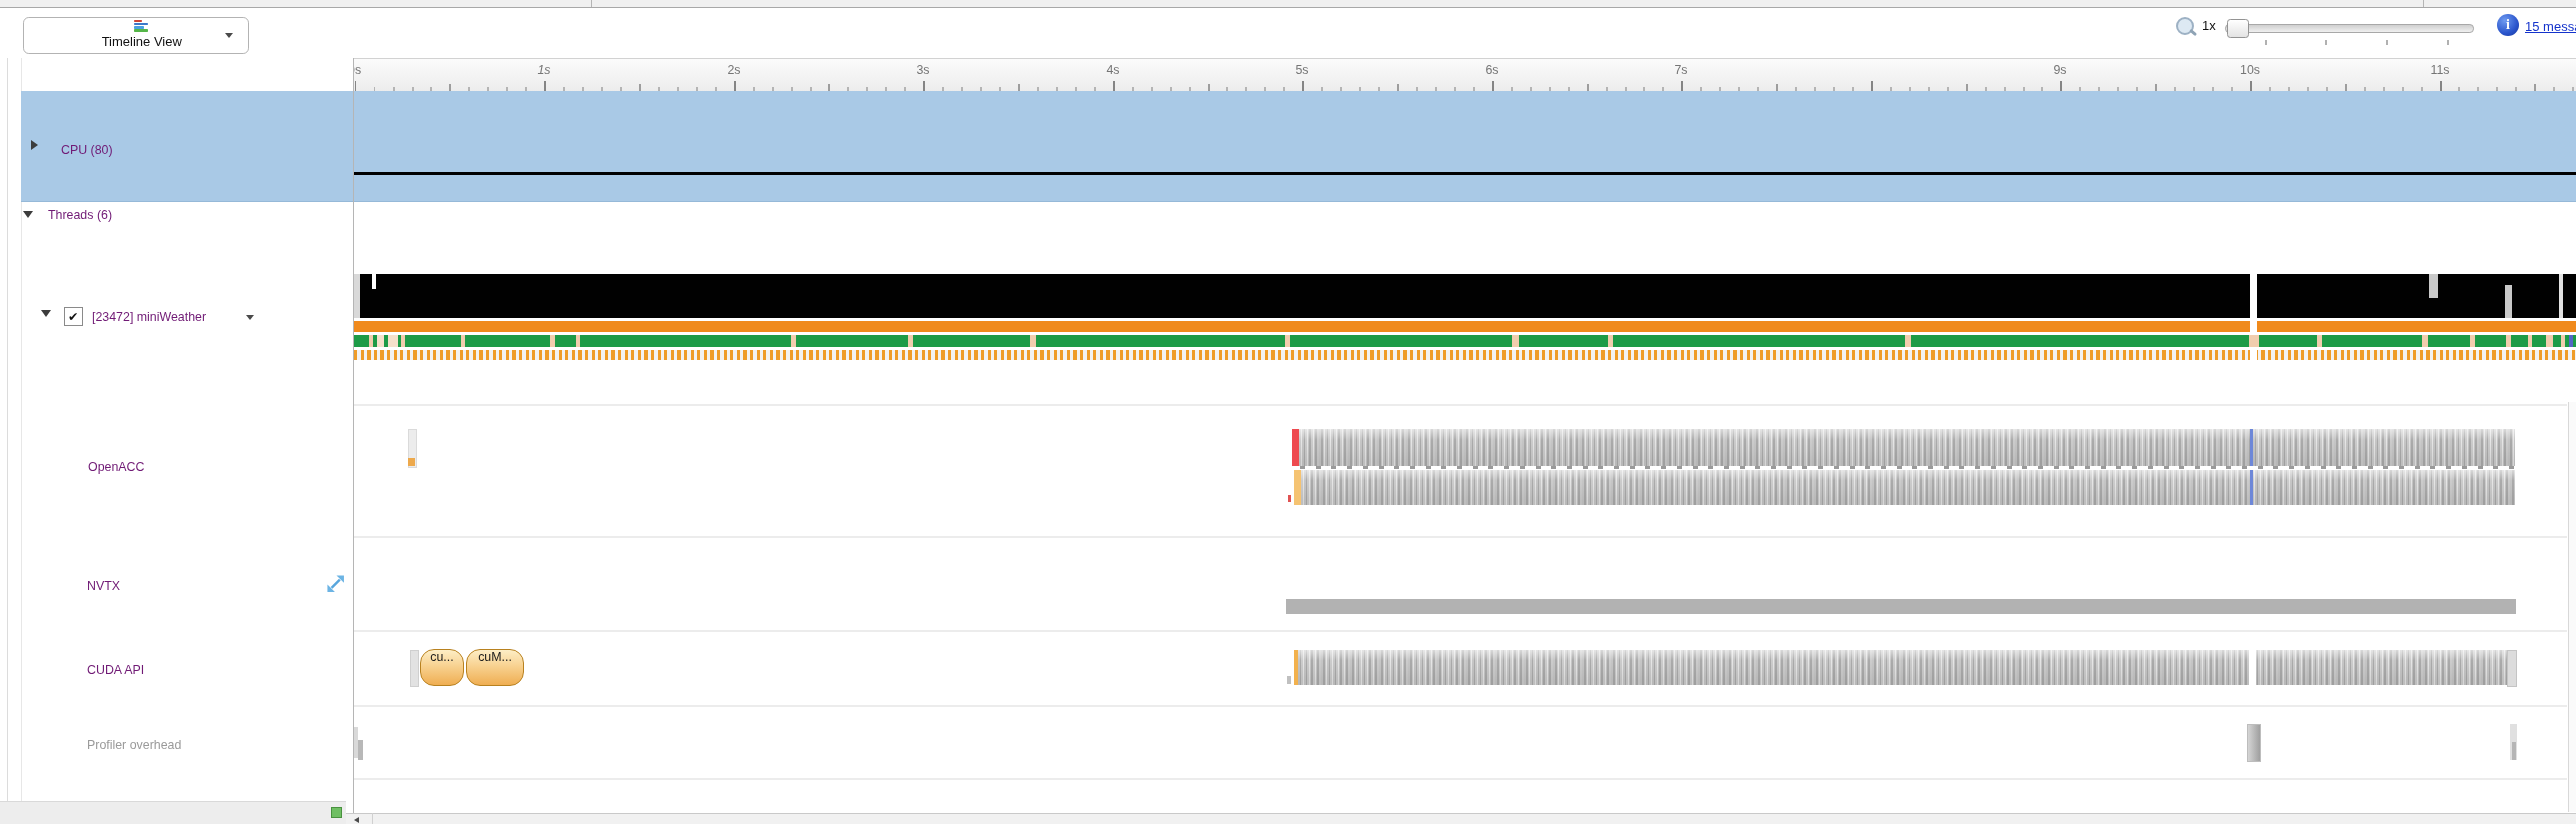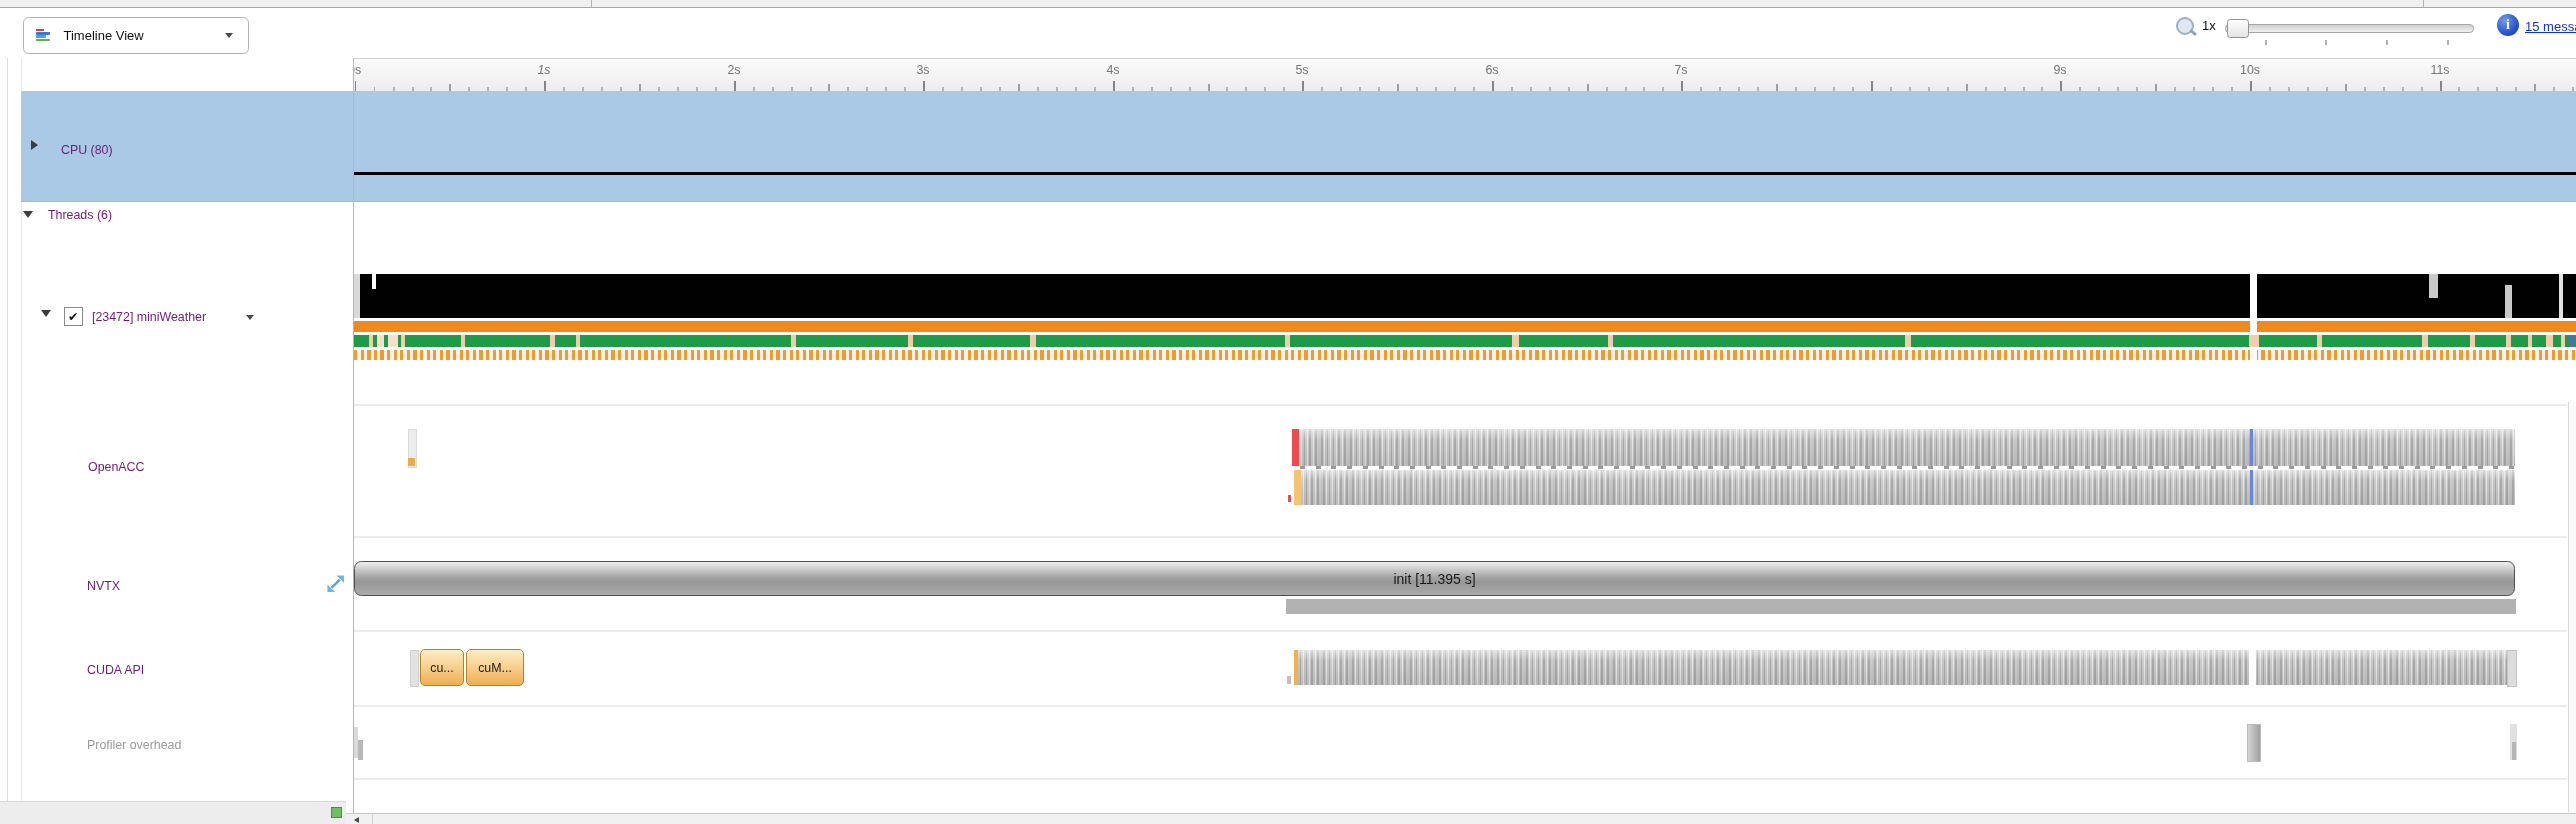--- a/index.html
+++ b/index.html
@@ -6,21 +6,21 @@
   #app{position:relative;width:2576px;height:825px;overflow:hidden;background:#fff;
        font-family:"Liberation Sans",sans-serif;color:#222;}
   .abs{position:absolute;}
   .lbl{position:absolute;font-size:12.4px;color:#701a75;white-space:nowrap;}
   .tri-r{width:0;height:0;border-top:5px solid transparent;border-bottom:5px solid transparent;border-left:7.4px solid #3c3c3c;}
   .tri-d{width:0;height:0;border-left:5px solid transparent;border-right:5px solid transparent;border-top:7.4px solid #3c3c3c;}
   .caret{width:0;height:0;border-left:4.1px solid transparent;border-right:4.1px solid transparent;border-top:5.8px solid #4a4a4a;}
   
   .topstrip{left:0;top:0;width:2576px;height:6.6px;background:#f0f0f0;border-bottom:0.8px solid #a8a8a8;}
   .vmark{top:0;width:0.8px;height:6.6px;background:#b5b5b5;}
-  .viewbtn{left:23px;top:16.5px;width:224px;height:35px;background:#fff;border:1.6px solid #b3b3b3;border-radius:5.8px;display:flex;align-items:center;cursor:default;}
+  .viewbtn{left:23px;top:16.5px;width:224px;height:35px;background:#fff;border:1.6px solid #b3b3b3;border-radius:5.8px;display:flex;align-items:center;cursor:default;flex-direction:column;}
   .viewicon{width:16.5px;height:16.5px;margin-left:11.5px;display:flex;flex-direction:column;justify-content:center;gap:0.8px;}
   .viewicon i{display:block;height:2.5px;border-radius:0.8px;}
   .viewbtn span{font-size:13px;margin-left:11.5px;color:#111;}
   .slider-track{left:2225px;top:24px;width:247px;height:7.4px;border:0.8px solid #a8a8a8;border-radius:4.1px;background:linear-gradient(180deg,#cfcfcf,#f0f0f0);}
   .slider-thumb{left:2227px;top:19px;width:20px;height:17.3px;border:0.8px solid #939393;border-radius:3.3px;background:linear-gradient(180deg,#ffffff,#e3e3e3);}
   .stick{top:40px;width:1.6px;height:5px;background:#b1b1b1;}
   .mag{left:2176px;top:16.5px;width:14px;height:14px;border:2.5px solid #9db1c4;border-radius:50%;background:#dde9f3;}
   .maghandle{left:2189px;top:31px;width:8.2px;height:3.3px;background:#8fa3b5;transform:rotate(40deg);border-radius:1.6px;}
   .infoicon{left:2497px;top:14px;width:22px;height:22px;border-radius:50%;
     background:radial-gradient(circle at 35% 30%,#6f9bf0,#2a55cc 60%,#16349b);color:#fff;
@@ -35,23 +35,23 @@
   .gutter{top:58px;width:0.8px;height:743px;}
   .panediv{left:353px;top:58px;width:0.8px;height:756px;background:#b5b5b5;}
   .cpu-band{left:20.6px;top:91px;width:2555px;height:110px;background:var(--cpu-band,#a9c9e6);border-bottom:0.8px solid #96b9d8;}
   .cpu-blackline{left:354px;top:172px;width:2222px;height:2.5px;background:#000;}
   .sep{height:1.6px;background:#ececec;left:354px;width:2213px;}
   
   .striped{background:
      linear-gradient(180deg,rgba(255,255,255,.55),rgba(255,255,255,0) 30%,rgba(0,0,0,.07) 88%),
      repeating-linear-gradient(90deg,#ababab 0 1.6px,#cccccc 1.6px 3.3px,#e6e6e6 3.3px 4.1px,#c6c6c6 4.1px 5.8px);}
   .gapmark{position:absolute;top:0;bottom:0;}
-  .chip{position:absolute;height:37px;border:1.6px solid #b8811f;border-radius:5px;box-sizing:border-box;
+  .chip{position:absolute;height:37px;border:1.6px solid #b8811f;border-radius:14px;box-sizing:border-box;
     background:linear-gradient(180deg,#fdeec6 0%,#f8d291 45%,#efae52 100%);
-    display:flex;align-items:center;justify-content:center;font-size:12.4px;color:#1c1c1c;}
+    display:flex;align-items:flex-start;justify-content:center;font-size:12.4px;color:#1c1c1c;}
   .nvtxbar{left:354px;top:561px;width:2161px;height:35px;border:1.6px solid #4f4f4f;border-radius:7.4px;box-sizing:border-box;
     background:linear-gradient(180deg,#f0f0f0 0%,#d2d2d2 18%,#a7a7a7 45%,#969696 60%,#ababab 100%);
     display:flex;align-items:center;justify-content:center;font-size:14px;color:#1a1a1a;}
   .checkbox{left:64px;top:307px;width:16.5px;height:16.5px;border:1.6px solid #8a8a8a;background:#fff;
     display:flex;align-items:center;justify-content:center;font-size:12.4px;color:#111;}
   .dash-strip{background:repeating-linear-gradient(90deg,#ef9c28 0 3.3px,#f2f2f2 3.3px 6.6px);}
   .tickline{background:repeating-linear-gradient(90deg,#9a9a9a 0 5px,transparent 5px 15.7px);}
   .hsb{left:346px;top:813px;width:2230px;height:11.5px;background:#f1f1f1;border-top:0.8px solid #c9c9c9;}
   .hsb-arrow{left:354px;top:817px;width:0;height:0;border-top:3.3px solid transparent;border-bottom:3.3px solid transparent;border-right:5.8px solid #4a4a4a;}
   .vstrip{left:2568px;top:402px;width:8.2px;height:410px;background:#fafafa;border-left:0.8px solid #d8d8d8;}
@@ -294,23 +294,20 @@
   <div class="abs" style="left:1288px;top:495px;width:3.3px;height:7.4px;background:#e05252;"></div>
   <div class="abs" style="left:2250px;top:429px;width:3.3px;height:37px;background:var(--cursor-blue,#6d87d8);"></div>
   <div class="abs" style="left:2250px;top:470px;width:3.3px;height:35px;background:var(--cursor-blue,#6d87d8);"></div>
 
   <div class="lbl" style="left:87px;top:579px;">NVTX</div>
   <svg class="abs" style="left:325px;top:573px;" width="21.4" height="21.4" viewBox="0 0 26 26">
     <line x1="8" y1="18" x2="18" y2="8" stroke="#58a6dd" stroke-width="3"></line>
     <polygon points="14,3 23,3 23,12" fill="#6cb4e4"></polygon>
     <polygon points="3,14 3,23 12,23" fill="#6cb4e4"></polygon>
   </svg>
-  <div class="abs nvtxbar">
-    <span>init [11.395 s]</span>
-  </div>
   <div class="abs" style="left:1286px;top:599px;width:1230px;height:15px;background:#b2b2b2;"></div>
 
   <div class="lbl" style="left:87px;top:663px;">CUDA API</div>
   <div class="abs" style="left:410px;top:650px;width:7.4px;height:35px;background:#e2e2e2;border:0.8px solid #cfcfcf;"></div>
   <div class="chip" style="left:420px;top:649px;width:44px;">
     <span>cu...</span>
   </div>
   <div class="chip" style="left:466px;top:649px;width:58px;">
     <span>cuM...</span>
   </div>

